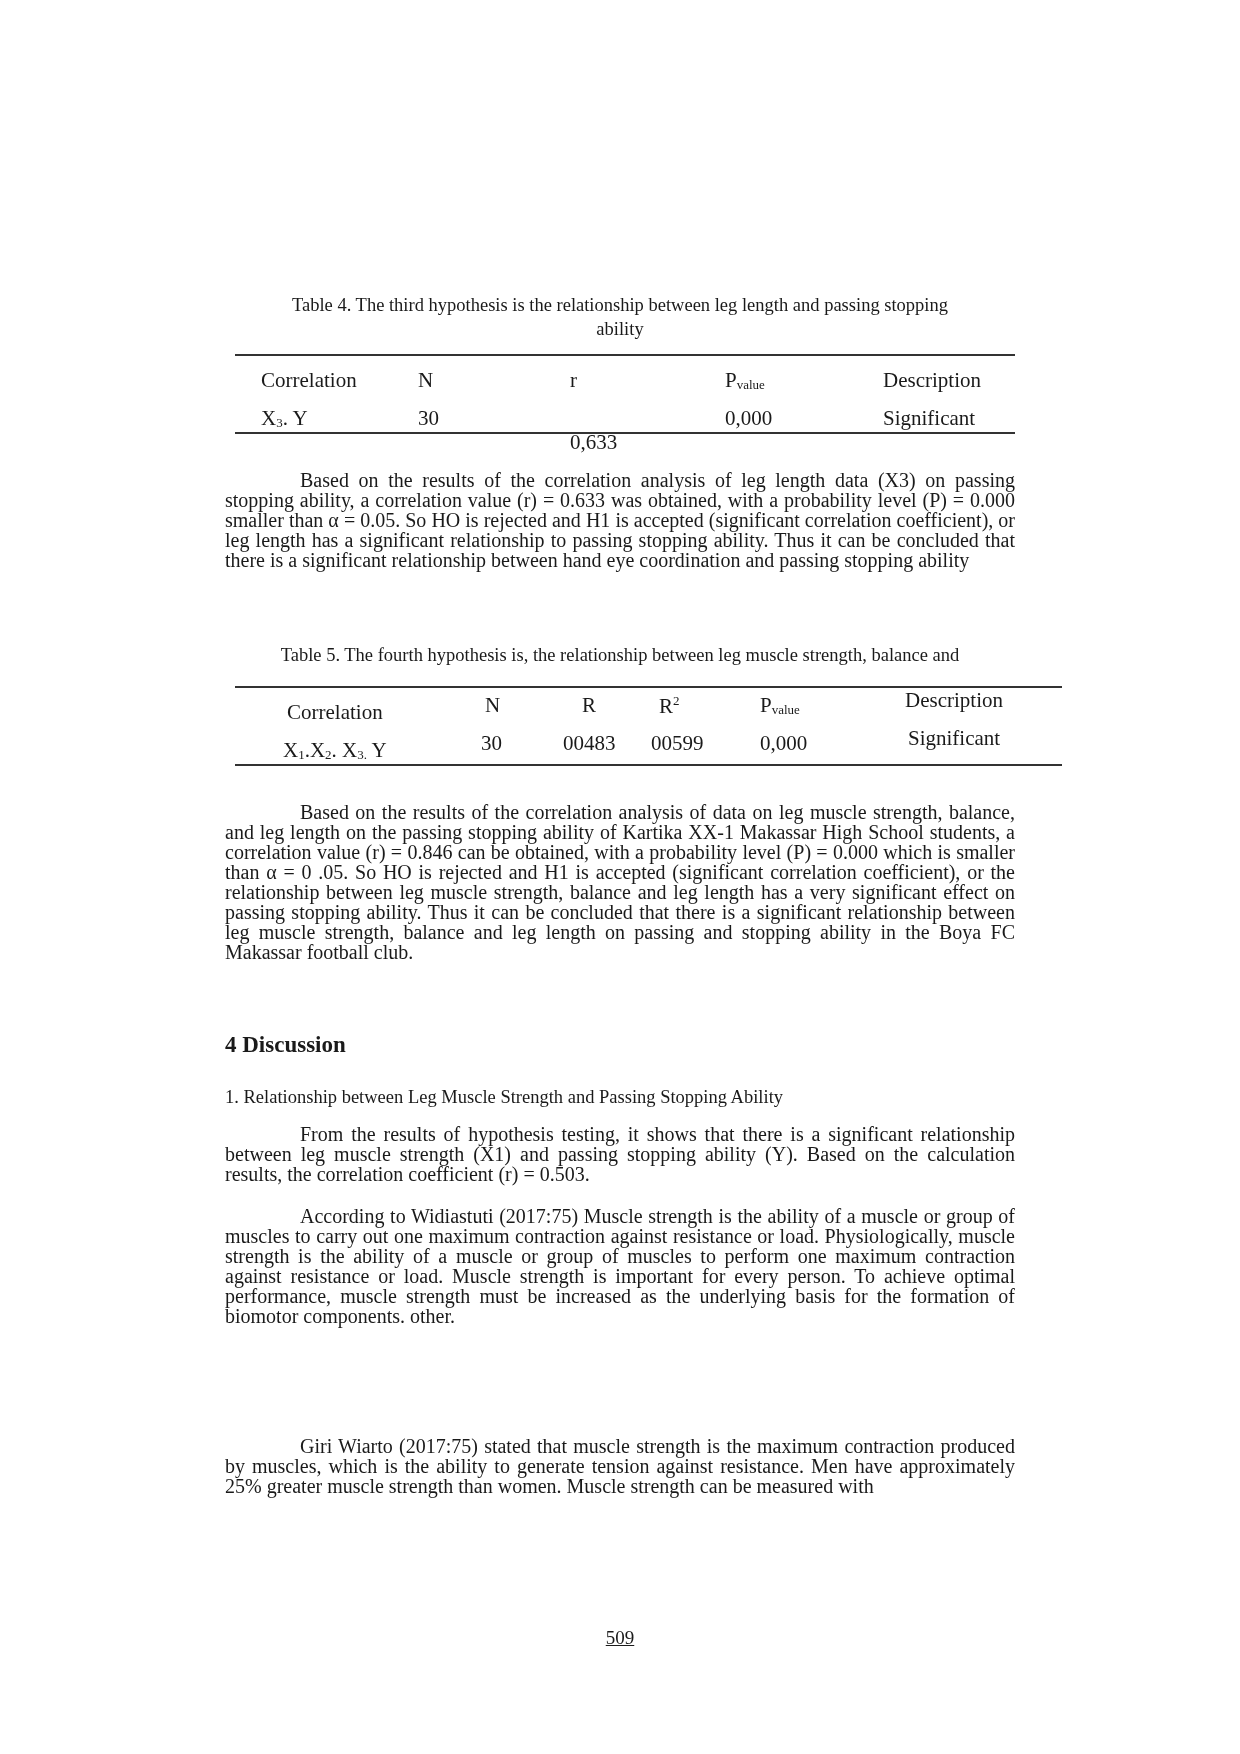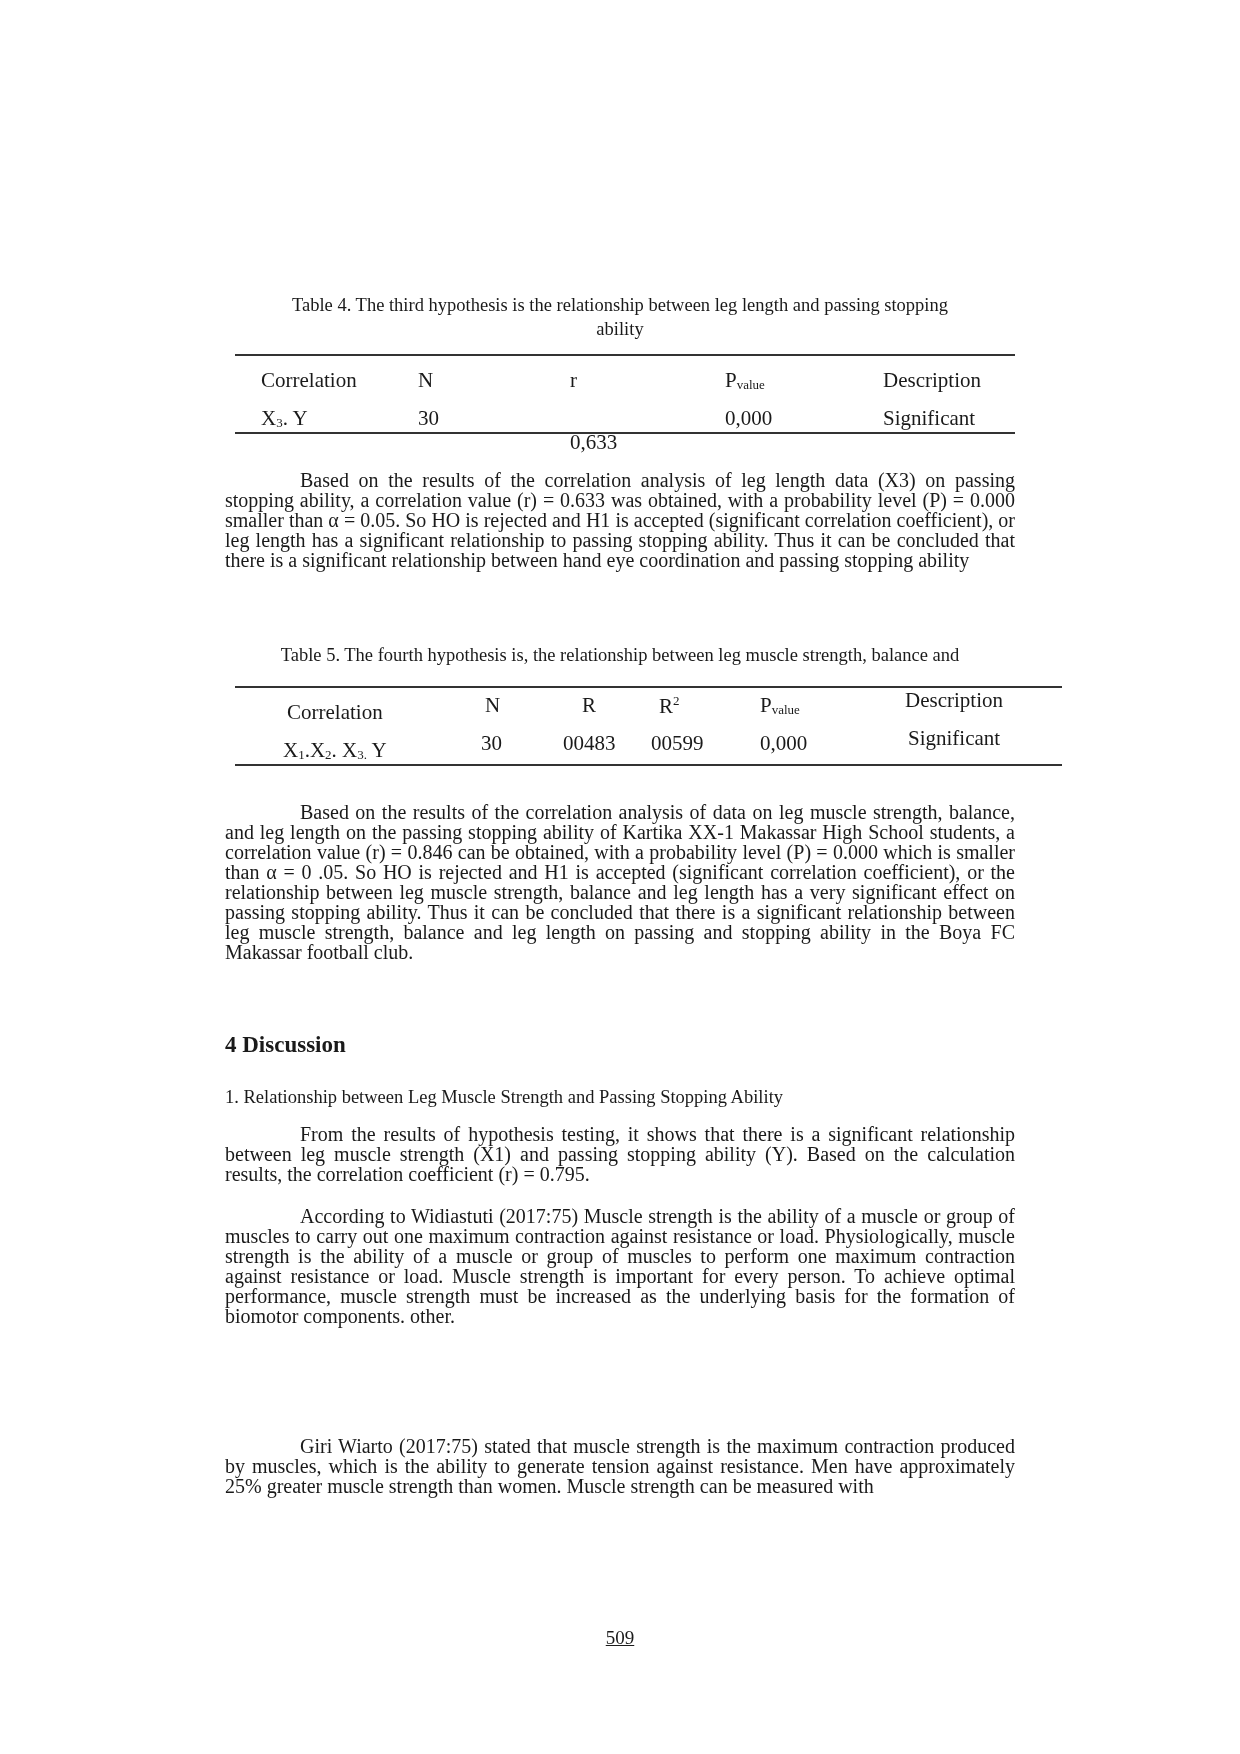--- a/index.html
+++ b/index.html
@@ -76,19 +76,19 @@
     <span class="cell" style="left:908px; top:726px;">Significant</span>
   </div>
   <div class="rule" style="left:235px; top:764px; width:827px;"></div>
 </div>
 
 <p class="abs para" style="left:225px; top:802px; width:790px;">Based on the results of the correlation analysis of data on leg muscle strength, balance, and leg length on the passing stopping ability of Kartika XX-1 Makassar High School students, a correlation value (r) = 0.846 can be obtained, with a probability level (P) = 0.000 which is smaller than α = 0 .05. So HO is rejected and H1 is accepted (significant correlation coefficient), or the relationship between leg muscle strength, balance and leg length has a very significant effect on passing stopping ability. Thus it can be concluded that there is a significant relationship between leg muscle strength, balance and leg length on passing and stopping ability in the Boya FC Makassar football club.</p>
 
 <h2 class="abs" style="left:225px; top:1032px;">4 Discussion</h2>
 <div class="abs subhead" style="left:225px; top:1087px;">1. Relationship between Leg Muscle Strength and Passing Stopping Ability</div>
 
-<p class="abs para" style="left:225px; top:1124px; width:790px;">From the results of hypothesis testing, it shows that there is a significant relationship between leg muscle strength (X1) and passing stopping ability (Y). Based on the calculation results, the correlation coefficient (r) = 0.795.</p>
+<p class="abs para" style="left:225px; top:1124px; width:790px;">From the results of hypothesis testing, it shows that there is a significant relationship between leg muscle strength (X1) and passing stopping ability (Y). Based on the calculation results, the correlation coefficient (r) = 0.503.</p>
 
 <p class="abs para" style="left:225px; top:1206px; width:790px;">According to Widiastuti (2017:75) Muscle strength is the ability of a muscle or group of muscles to carry out one maximum contraction against resistance or load. Physiologically, muscle strength is the ability of a muscle or group of muscles to perform one maximum contraction against resistance or load. Muscle strength is important for every person. To achieve optimal performance, muscle strength must be increased as the underlying basis for the formation of biomotor components. other.</p>
 
 <p class="abs para" style="left:225px; top:1436px; width:790px;">Giri Wiarto (2017:75) stated that muscle strength is the maximum contraction produced by muscles, which is the ability to generate tension against resistance. Men have approximately 25% greater muscle strength than women. Muscle strength can be measured with</p>
 
 <div class="abs pagenum" style="left:570px; top:1627px; width:100px;">509</div>
 
 </body></html>

